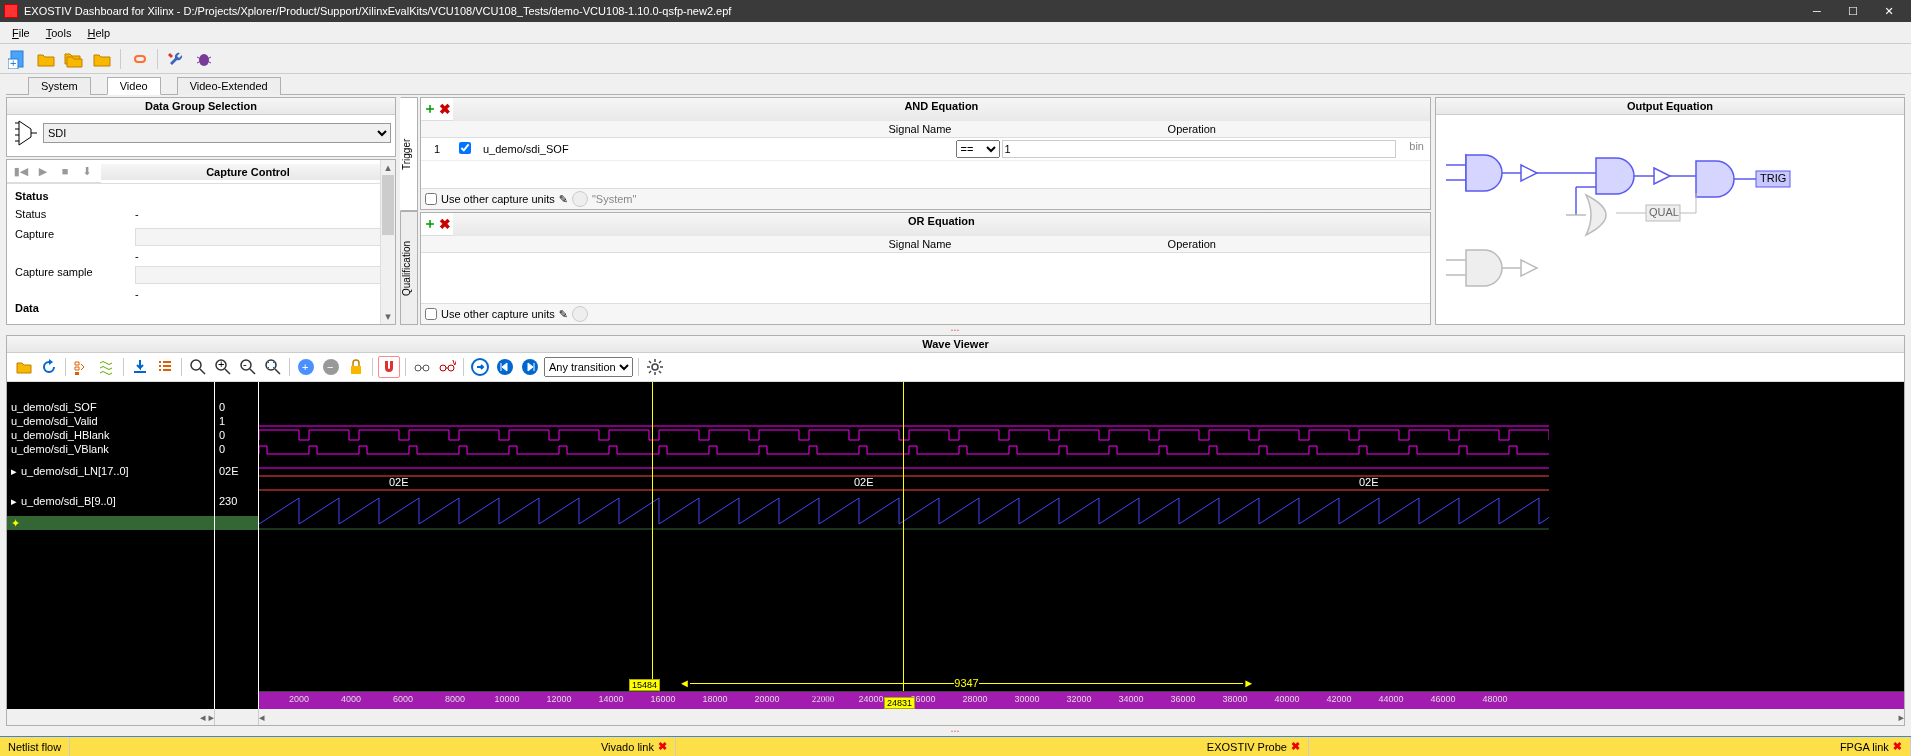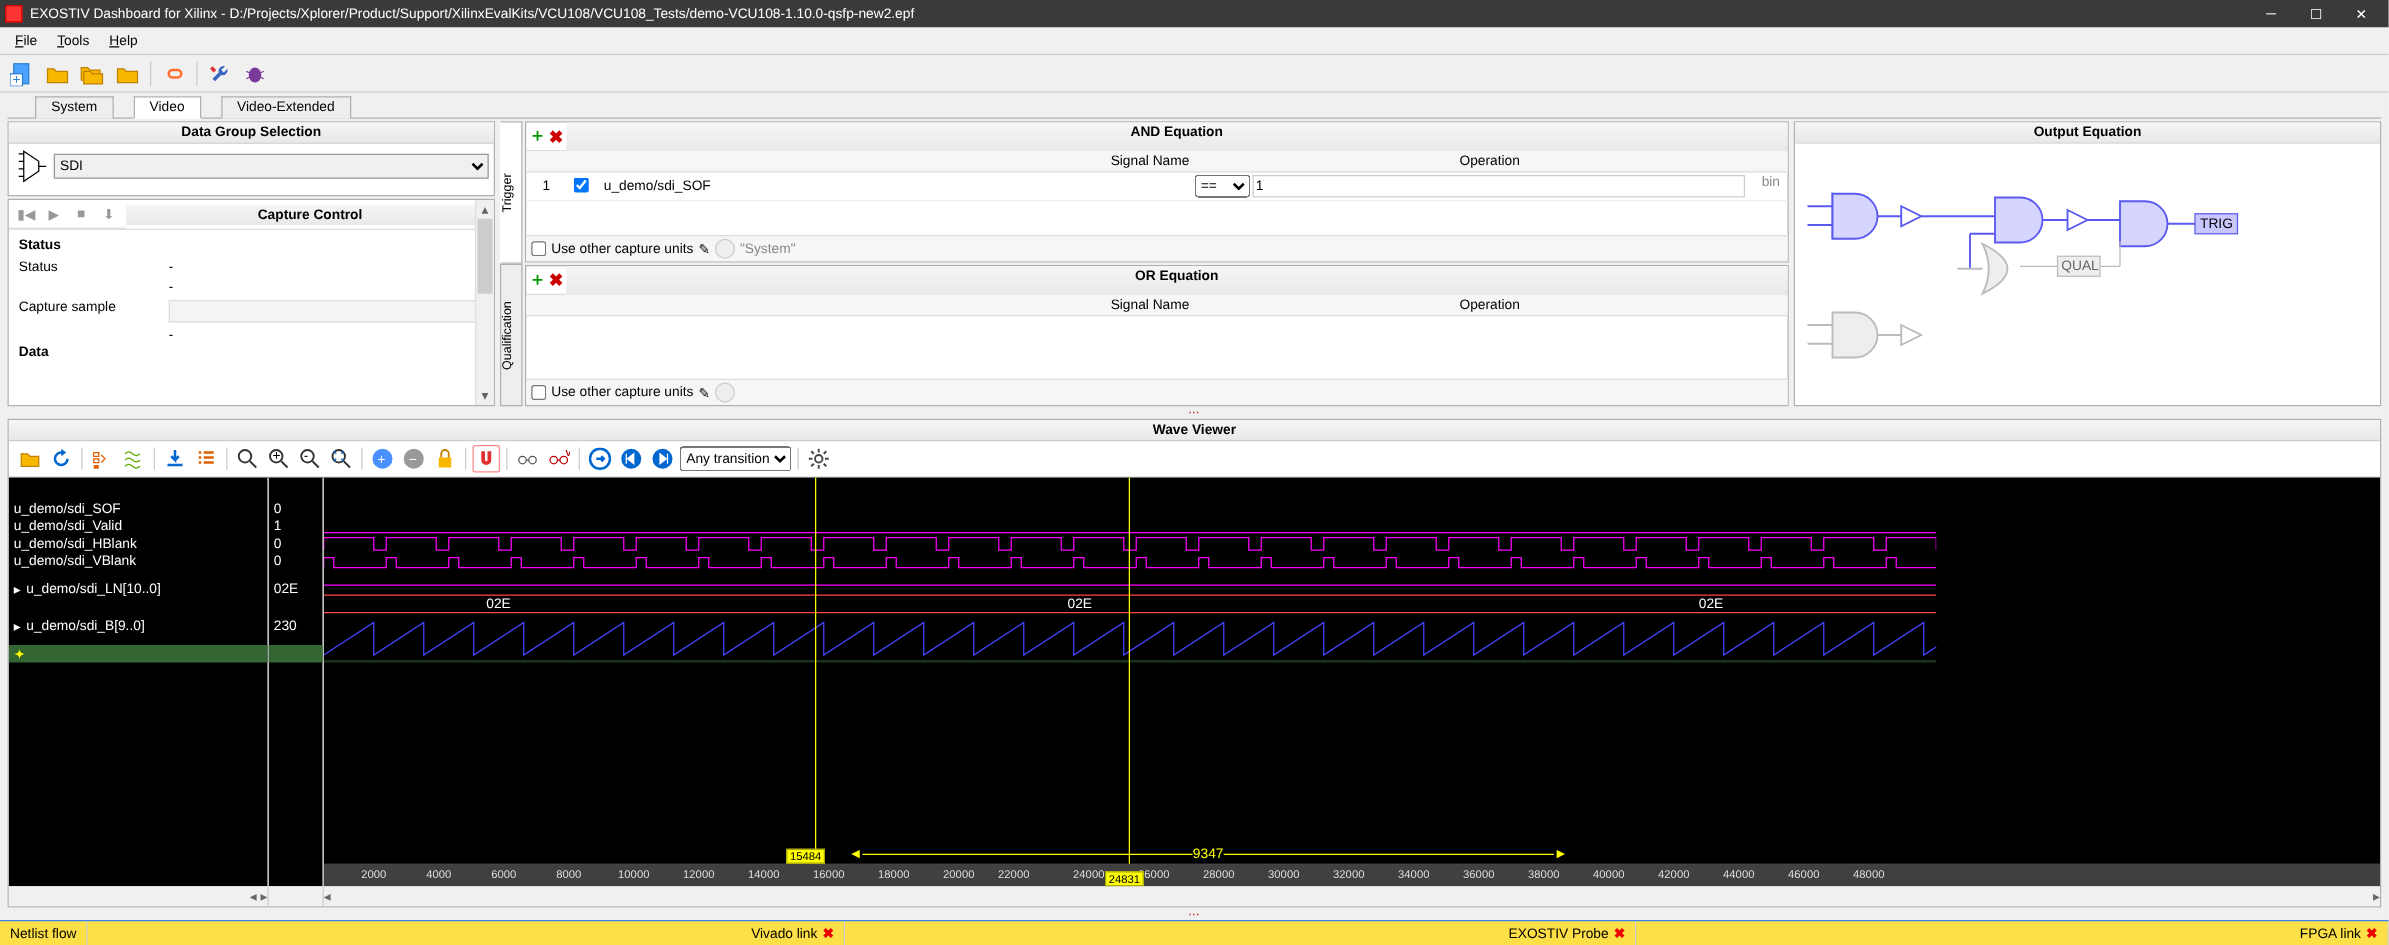--- a/index.html
+++ b/index.html
@@ -63,21 +63,21 @@
 .wave-toolbar .wbtn { width: 22px; height: 22px; display: flex; align-items: center; justify-content: center; cursor: pointer; border-radius: 2px; }
 .wave-toolbar .sep { width: 1px; height: 18px; background: #ccc; margin: 0 2px; }
 .wave-toolbar select { height: 20px; }
 .wave-body { flex: 1; display: flex; background: #000; color: #fff; font-size: 10px; overflow: hidden; }
 .wave-names { width: 208px; border-right: 1px solid #fff; display: flex; flex-direction: column; }
 .wave-vals { width: 44px; border-right: 1px solid #fff; display: flex; flex-direction: column; }
 .wave-plot { flex: 1; position: relative; overflow: hidden; }
 .wave-row { height: 14px; display: flex; align-items: center; padding-left: 4px; white-space: nowrap; }
 .wave-row.bus { height: 30px; }
 .wave-row .exp { display:inline-block;width:10px;color:#fff; }
-.ruler-top, .ruler-bot { height: 18px; position: relative; background: #404040; border-bottom: 1px solid #444; }
+.ruler-top, .ruler-bot { height: 18px; position: relative; background: #a21caf; border-bottom: 1px solid #444; }
 .ruler-bot { border-top: 1px solid #444; border-bottom: none; }
 .ruler-top span, .ruler-bot span { position: absolute; color: #ddd; font-size: 9px; top: 2px; transform: translateX(-50%); }
 .cursor-line { position: absolute; top: 0; bottom: 18px; width: 1px; }
 .cursor-y { background: #ff0; }
 .cursor-label { position: absolute; bottom: 0; background: #ff0; color: #000; font-size: 9px; padding: 0 2px; border:1px solid #aa0; }
 .wave-hscroll { height: 16px; background: #f0f0f0; display: flex; }
 .statusbar { height: 20px; background: #fde047; border-top: 1px solid #3b82f6; display: flex; align-items: center; justify-content: space-between; }
 .status-item { padding: 0 8px; border-right: 1px solid #ccc; height: 100%; display: flex; align-items: center; gap: 4px; }
 .red-x { color: #e00; font-weight: bold; }
 svg { display: block; }
@@ -183,20 +183,24 @@
             <div class="cbtn">⬇</div>
           </div>
           <div class="panel-header" style="flex:1;border:none;">Capture Control</div>
         </div>
         <div class="capture-body">
           <div class="sec-head">Status</div>
           <div class="row">
               <div class="lbl">Status</div>
               <div>-</div>
             </div>
+          <div class="row">
+              <div class="lbl">Capture</div>
+              <div class="val"></div>
+            </div>
           <div style="padding-left:120px;">-</div>
           <div class="row">
               <div class="lbl">Capture sample</div>
               <div class="val"></div>
             </div>
           <div style="padding-left:120px;">-</div>
           <div class="sec-head">Data</div>
         </div>
         <div class="vscroll">
           <div class="arr" style="top:0">▴</div>
@@ -468,21 +472,21 @@
     <div class="wave-body">
 
       <div class="wave-names">
         <div style="height:18px;"></div>
         <div class="wave-row">u_demo/sdi_SOF</div>
         <div class="wave-row">u_demo/sdi_Valid</div>
         <div class="wave-row">u_demo/sdi_HBlank</div>
         <div class="wave-row">u_demo/sdi_VBlank</div>
         <div class="wave-row bus">
             <span class="exp">▸</span>
-            <span>u_demo/sdi_LN[10..0]</span>
+            <span>u_demo/sdi_LN[17..0]</span>
           </div>
         <div class="wave-row bus">
             <span class="exp">▸</span>
             <span>u_demo/sdi_B[9..0]</span>
           </div>
         <div class="wave-row" style="background:#363;">
             <span style="color:#ff0;">✦</span>
           </div>
       </div>
 
@@ -527,21 +531,21 @@
             <span style="left: 40px;">2000</span>
             <span style="left: 92px;">4000</span>
             <span style="left: 144px;">6000</span>
             <span style="left: 196px;">8000</span>
             <span style="left: 248px;">10000</span>
             <span style="left: 300px;">12000</span>
             <span style="left: 352px;">14000</span>
             <span style="left: 404px;">16000</span>
             <span style="left: 456px;">18000</span>
             <span style="left: 508px;">20000</span>
-            <span style="left: 552px;">22000</span>
+            <span style="left: 564px; font-family: Liberation Serif, serif;">22000</span>
             <span style="left: 612px;">24000</span>
             <span style="left: 664px;">26000</span>
             <span style="left: 716px;">28000</span>
             <span style="left: 768px;">30000</span>
             <span style="left: 820px;">32000</span>
             <span style="left: 872px;">34000</span>
             <span style="left: 924px;">36000</span>
             <span style="left: 976px;">38000</span>
             <span style="left: 1028px;">40000</span>
             <span style="left: 1080px;">42000</span>

